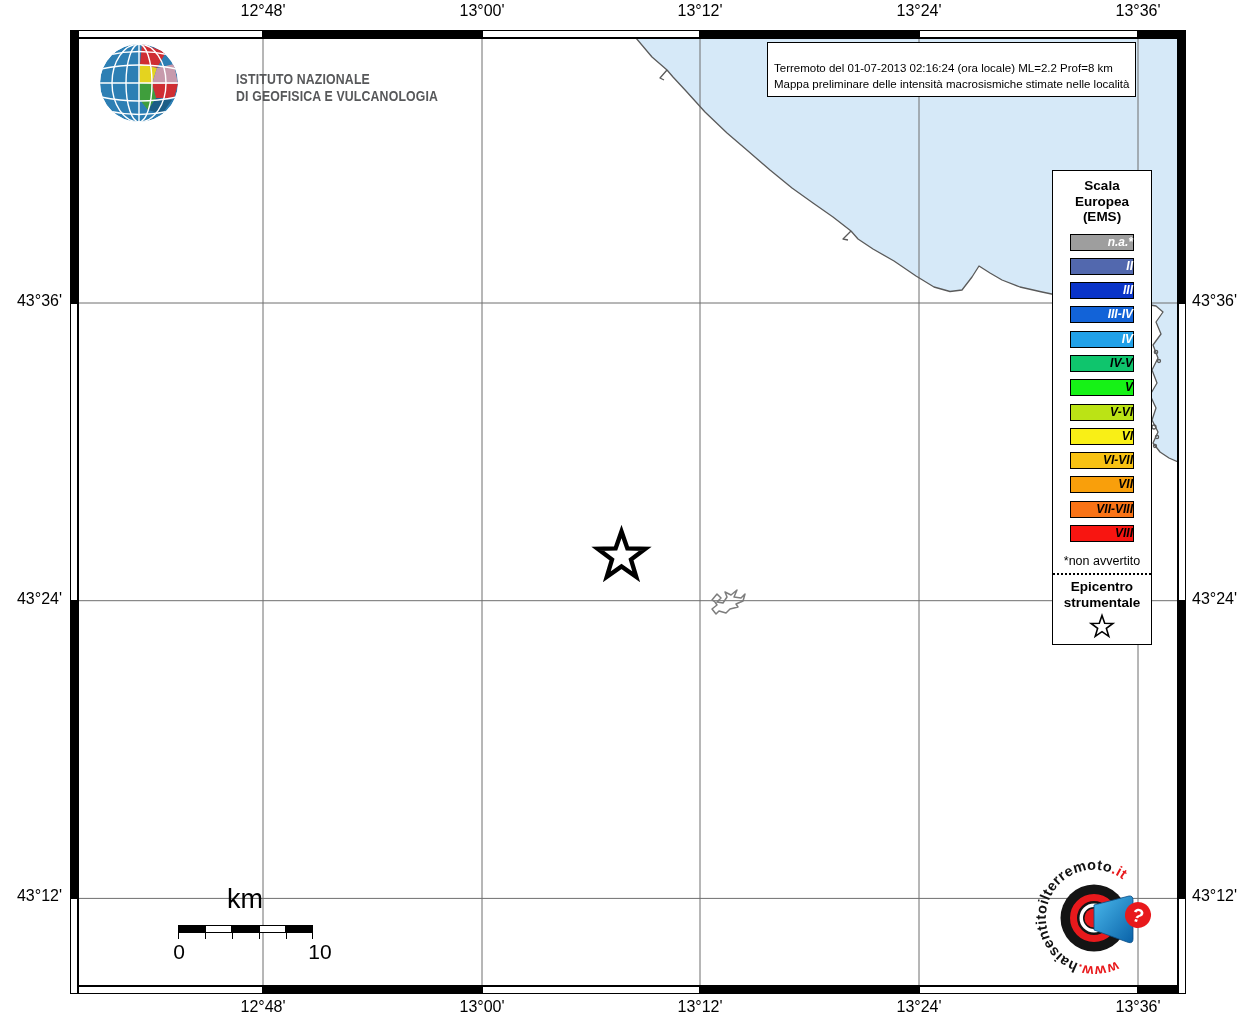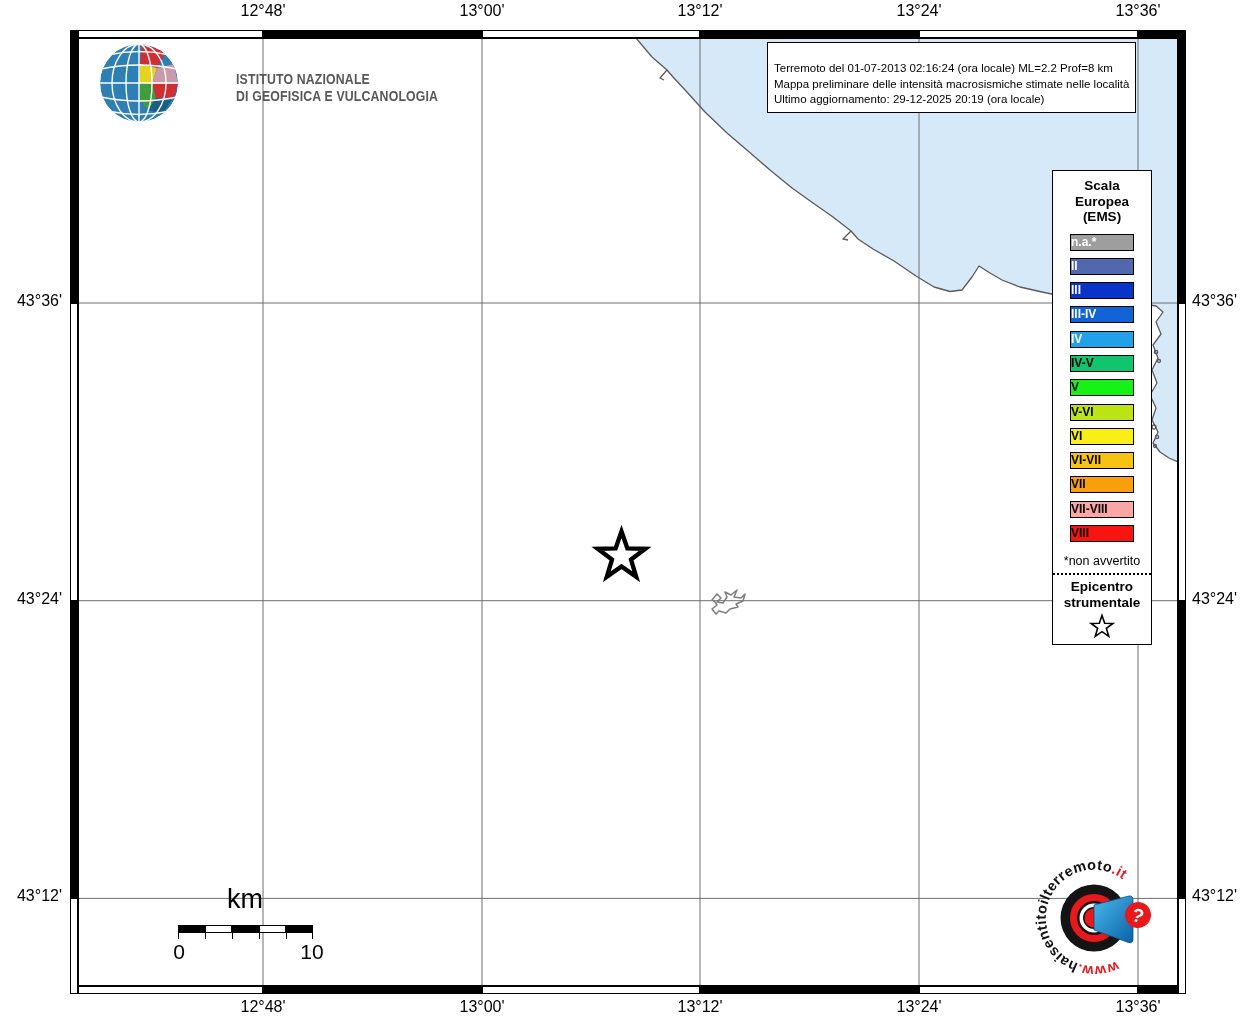--- a/index.html
+++ b/index.html
@@ -25,21 +25,21 @@
   
   .infobox{position:absolute;left:767px;top:42px;display:inline-block;background:#fff;
       border:1px solid #000;padding:18px 6px 4px 6px;font-size:11.5px;line-height:15.5px;
       white-space:nowrap;z-index:5;}
   
   .legend{position:absolute;left:1052px;top:170px;width:100px;height:475px;background:#fff;
       border:1px solid #000;box-sizing:border-box;z-index:6;text-align:center;}
   .legend .ttl{font-size:13.5px;font-weight:700;line-height:15.5px;}
   .legend .ttl:first-child{margin-top:7px;}
   .lg-item{width:64px;height:17px;margin:7.3px auto 0 auto;border:1px solid #000;box-sizing:border-box;
-      font-size:12px;font-weight:700;line-height:15px;text-align:left;}
+      font-size:12px;font-weight:700;line-height:15px;text-align:right;font-style:italic;}
   .lg-foot{margin-top:12px;font-size:12.5px;}
   .lg-sep{margin-top:5px;border-top:2px dotted #000;height:0;}
   .lg-epi{font-size:13.5px;font-weight:700;line-height:16px;}
   .lg-epi.first{margin-top:4px;}
   .lg-star{margin-top:2px;}
   
   .sb-km{position:absolute;left:245px;top:884px;transform:translateX(-50%);font-size:27px;z-index:3;}
   .sb-bar{position:absolute;left:178px;top:925px;width:135px;height:8px;display:flex;z-index:3;}
   .sb-seg{width:27px;height:8px;box-sizing:border-box;border:1px solid #000;}
   .sb-seg.b{background:#000;}
@@ -173,39 +173,38 @@
     </svg>
     <div class="wordmark">
       <div>ISTITUTO NAZIONALE</div>
       <div>DI GEOFISICA E VULCANOLOGIA</div>
     </div>
   </div>
 
   <div class="infobox">
     <div>Terremoto del 01-07-2013 02:16:24 (ora locale) ML=2.2 Prof=8 km</div>
     <div>Mappa preliminare delle intensità macrosismiche stimate nelle località</div>
-    <div>Ultimo aggiornamento: 29-12-2025 20:19 (ora locale)</div>
   </div>
 
   <div class="legend">
     <div class="ttl">Scala</div>
     <div class="ttl">Europea</div>
     <div class="ttl">(EMS)</div>
     <div class="lg-item" style="margin-top: 9px; background: rgb(158, 158, 158); color: rgb(255, 255, 255);">n.a.*</div>
     <div class="lg-item" style="background: rgb(82, 104, 174); color: rgb(255, 255, 255);">II</div>
     <div class="lg-item" style="background: rgb(10, 52, 200); color: rgb(255, 255, 255);">III</div>
     <div class="lg-item" style="background: rgb(18, 99, 216); color: rgb(255, 255, 255);">III-IV</div>
     <div class="lg-item" style="background: rgb(33, 161, 232); color: rgb(255, 255, 255);">IV</div>
     <div class="lg-item" style="background: rgb(15, 197, 109); color: rgb(0, 0, 0);">IV-V</div>
     <div class="lg-item" style="background: rgb(22, 242, 22); color: rgb(0, 0, 0);">V</div>
     <div class="lg-item" style="background: rgb(187, 227, 21); color: rgb(0, 0, 0);">V-VI</div>
     <div class="lg-item" style="background: rgb(249, 239, 22); color: rgb(0, 0, 0);">VI</div>
     <div class="lg-item" style="background: rgb(248, 194, 19); color: rgb(0, 0, 0);">VI-VII</div>
     <div class="lg-item" style="background: rgb(249, 159, 11); color: rgb(0, 0, 0);">VII</div>
-    <div class="lg-item" style="background: #fca5a5; color: rgb(0, 0, 0);">VII-VIII</div>
+    <div class="lg-item" style="background: #f97316; color: rgb(0, 0, 0);">VII-VIII</div>
     <div class="lg-item" style="background: rgb(248, 21, 17); color: rgb(0, 0, 0);">VIII</div>
     <div class="lg-foot">*non avvertito</div>
     <div class="lg-sep"></div>
     <div class="lg-epi first">Epicentro</div>
     <div class="lg-epi">strumentale</div>
     <svg class="lg-star" width="28" height="28" viewBox="-14 -14 28 28">
       <path fill="#ffffff" stroke="#000000" stroke-width="1.6" d="M0,-11.5 L2.7,-3.72 L10.94,-3.55 L4.37,1.42 L6.76,9.3 L0,4.6 L-6.76,9.3 L-4.37,1.42 L-10.94,-3.55 L-2.7,-3.72 Z"></path>
     </svg>
   </div>
 
@@ -217,21 +216,21 @@
     <div class="sb-seg w"></div>
     <div class="sb-seg b"></div>
   </div>
   <div class="sb-tick" style="left:178px"></div>
   <div class="sb-tick" style="left:205px"></div>
   <div class="sb-tick" style="left:232px"></div>
   <div class="sb-tick" style="left:259px"></div>
   <div class="sb-tick" style="left:286px"></div>
   <div class="sb-tick" style="left:312px"></div>
   <div class="sb-num" style="left:179px">0</div>
-  <div class="sb-num" style="left:312px">10</div>
+  <div class="sb-num" style="left:320px">10</div>
 
   <svg class="wm" width="136" height="136" viewBox="0 0 136 136">
     <defs>
       <linearGradient id="coneGrad" x1="0" y1="0" x2="1" y2="1">
         <stop offset="0" stop-color="#4ab9ec"></stop>
         <stop offset="1" stop-color="#0a62a8"></stop>
       </linearGradient>
       <path id="circPath" d="M90.25,108 A48.5,48.5 0 0 1 41.75,24 A48.5,48.5 0 0 1 90.25,108"></path>
     </defs>
     <g>

